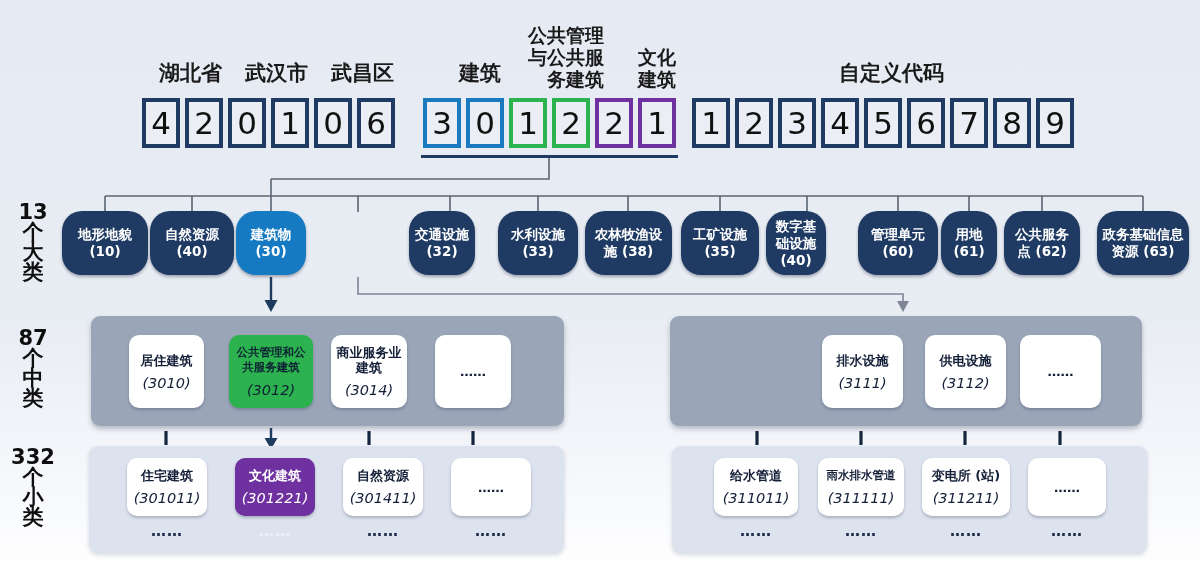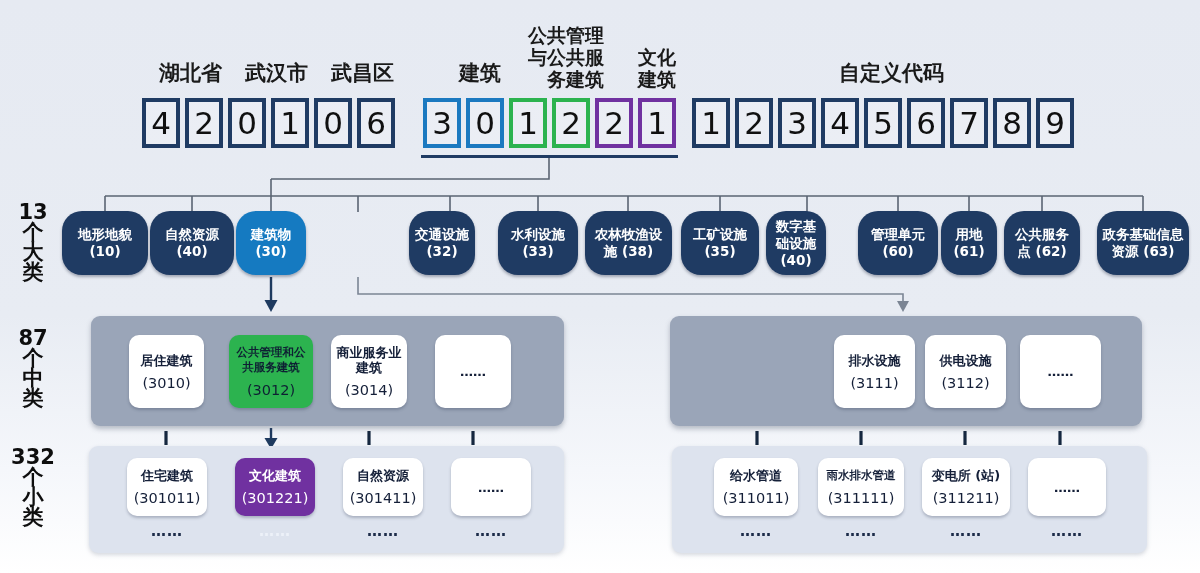--- a/index.html
+++ b/index.html
@@ -32,21 +32,21 @@
   .mbox.orange{background:#f5a01f;color:#132c4a;}
   
   .panel{position:absolute;border-radius:9px;z-index:2;}
   .panel.mid{background:#9aa5b8;box-shadow:0 3px 5px rgba(70,80,100,.35);}
   .panel.low{background:#dde3ee;box-shadow:0 2px 4px rgba(120,130,150,.3);}
   .card{position:absolute;background:#fff;border-radius:10px;
         box-shadow:0 2px 3px rgba(50,60,85,.3);display:flex;flex-direction:column;
         align-items:center;justify-content:center;gap:7px;text-align:center;
         padding:3px;box-sizing:border-box;color:#141f38;}
   .card .cname{font-weight:700;font-size:13px;line-height:15px;}
-  .card .ccode{font-size:14.5px;}
+  .card .ccode{font-size:14.5px;font-style:italic;}
   .card.green{background:#2cb34f;color:#0e2033;}
   .card.green .cname{font-size:11.5px;}
   .card.purple{background:#7031a0;color:#ffffff;justify-content:center;}
   .more{position:absolute;text-align:center;font-weight:700;font-size:15px;
         color:#1c2c49;letter-spacing:1px;z-index:3;}
   .more.light{color:#edf1f8;}
 </style>
 </head>
 <body>
 
@@ -201,21 +201,21 @@
     <div class="card" style="left:240px;top:19px;width:76px;height:73px">
       <div class="cname">商业服务业建筑</div>
       <div class="ccode">(3014)</div>
     </div>
     <div class="card" style="left:344px;top:19px;width:76px;height:73px">
       <div class="cname">……</div>
     </div>
   </div>
 
   <div class="panel mid" style="left:670px;top:316px;width:472px;height:110px">
-    <div class="card" style="left:164px;top:19px;width:81px;height:73px">
+    <div class="card" style="left:152px;top:19px;width:81px;height:73px">
       <div class="cname">排水设施</div>
       <div class="ccode">(3111)</div>
     </div>
     <div class="card" style="left:255px;top:19px;width:81px;height:73px">
       <div class="cname">供电设施</div>
       <div class="ccode">(3112)</div>
     </div>
     <div class="card" style="left:350px;top:19px;width:81px;height:73px">
       <div class="cname">……</div>
     </div>

